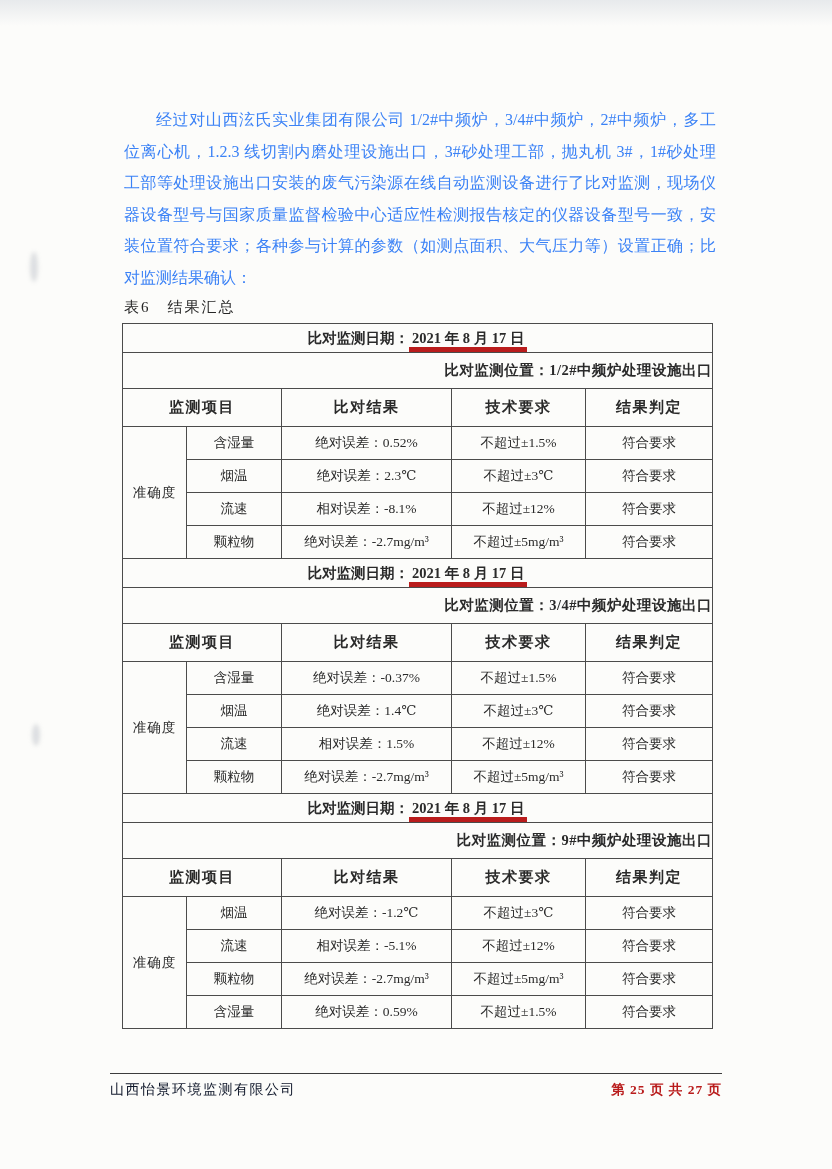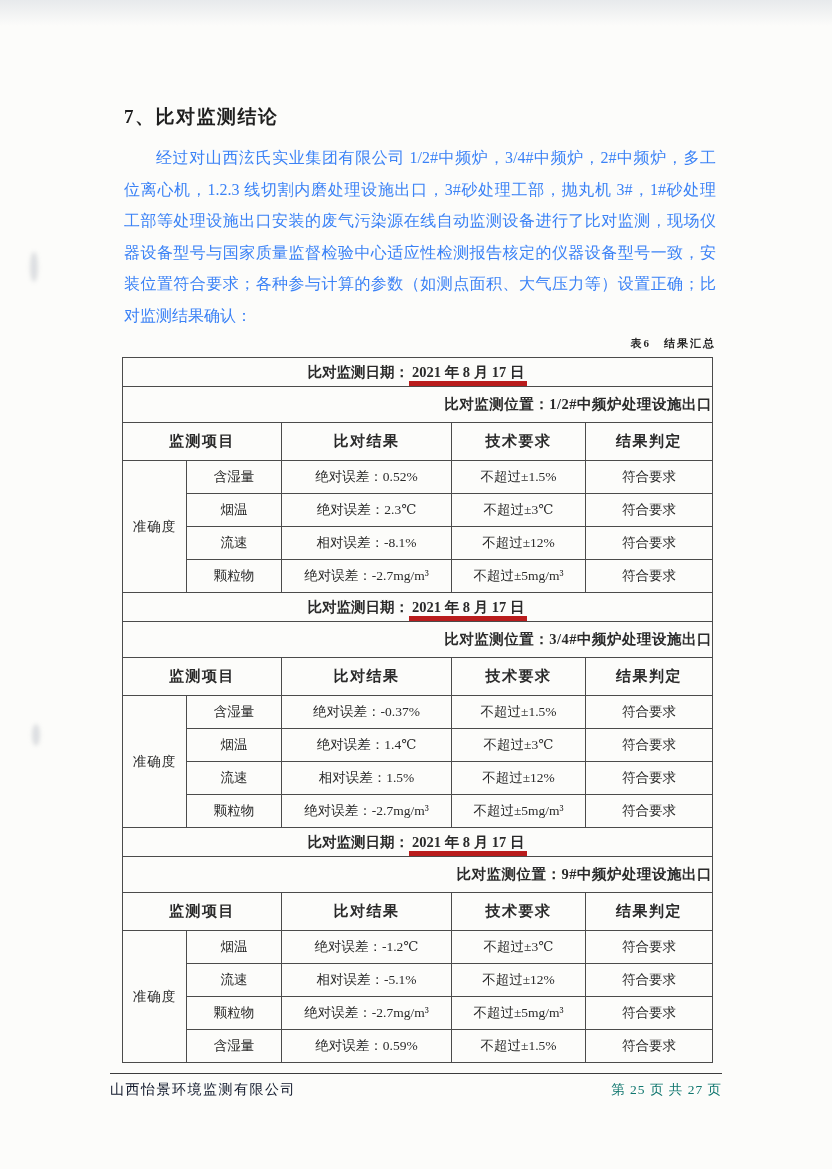--- a/index.html
+++ b/index.html
@@ -34,22 +34,22 @@
     letter-spacing: 1.5px;
     margin-bottom: 12px;
     color: #1f1f1f;
   }
   .para { font-size: 16px; line-height: 31.5px; color: #3b82f6; }
   .pline { text-align: justify; text-align-last: justify; white-space: nowrap; }
   .pline.first { text-indent: 2em; }
   .pline.last { text-align-last: left; white-space: normal; }
 
   .caption {
-    text-align: right; font-weight: bold;
-    font-size: 11px; letter-spacing: 2px;
+    text-align: left; font-weight: normal;
+    font-size: 15px; letter-spacing: 2px;
     margin: 5px 0 6px 0;
   }
 
   table.results { border-collapse: collapse; width: 590px; table-layout: fixed; margin-left: -2px; }
   table.results td {
     border: 1px solid #4b4b4b;
     text-align: center; vertical-align: middle;
     overflow: hidden;
     color: #2a2a2a;
   }
@@ -60,32 +60,31 @@
   td.grp { font-size: 14px; letter-spacing: 1px; }
   .u { border-bottom: 7px solid #b91c1c; padding: 0 3px 1px 3px; }
 
   .footer {
     position: absolute; left: 110px; width: 612px; top: 1073px;
     border-top: 1.5px solid #3c3c3c;
     padding-top: 7px;
     display: flex; justify-content: space-between; align-items: baseline;
   }
   .footer .company { font-size: 14px; letter-spacing: 1.5px; color: #0f172a; }
-  .footer .pageinfo { font-size: 13.5px; font-weight: normal; letter-spacing: 1px; color: #0f766e; }
+  .footer .pageinfo { font-size: 13.5px; font-weight: bold; letter-spacing: 1px; color: #b91c1c; }
 </style>
 </head>
 <body>
 
 <div class="page">
   <div class="scan-top-edge"></div>
   <div class="smudge s1"></div>
   <div class="smudge s2"></div>
 
   <div class="content">
-    <div class="heading">7、比对监测结论</div>
 
     <div class="para">
       <div class="pline first">经过对山西泫氏实业集团有限公司 1/2#中频炉，3/4#中频炉，2#中频炉，多工</div>
       <div class="pline">位离心机，1.2.3 线切割内磨处理设施出口，3#砂处理工部，抛丸机 3#，1#砂处理</div>
       <div class="pline">工部等处理设施出口安装的废气污染源在线自动监测设备进行了比对监测，现场仪</div>
       <div class="pline">器设备型号与国家质量监督检验中心适应性检测报告核定的仪器设备型号一致，安</div>
       <div class="pline">装位置符合要求；各种参与计算的参数（如测点面积、大气压力等）设置正确；比</div>
       <div class="pline last">对监测结果确认：</div>
     </div>
 

